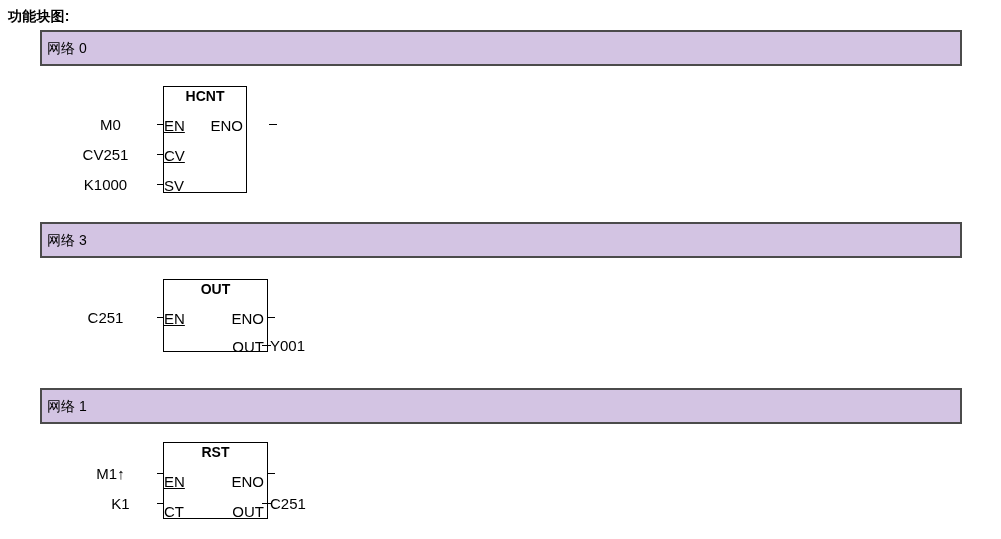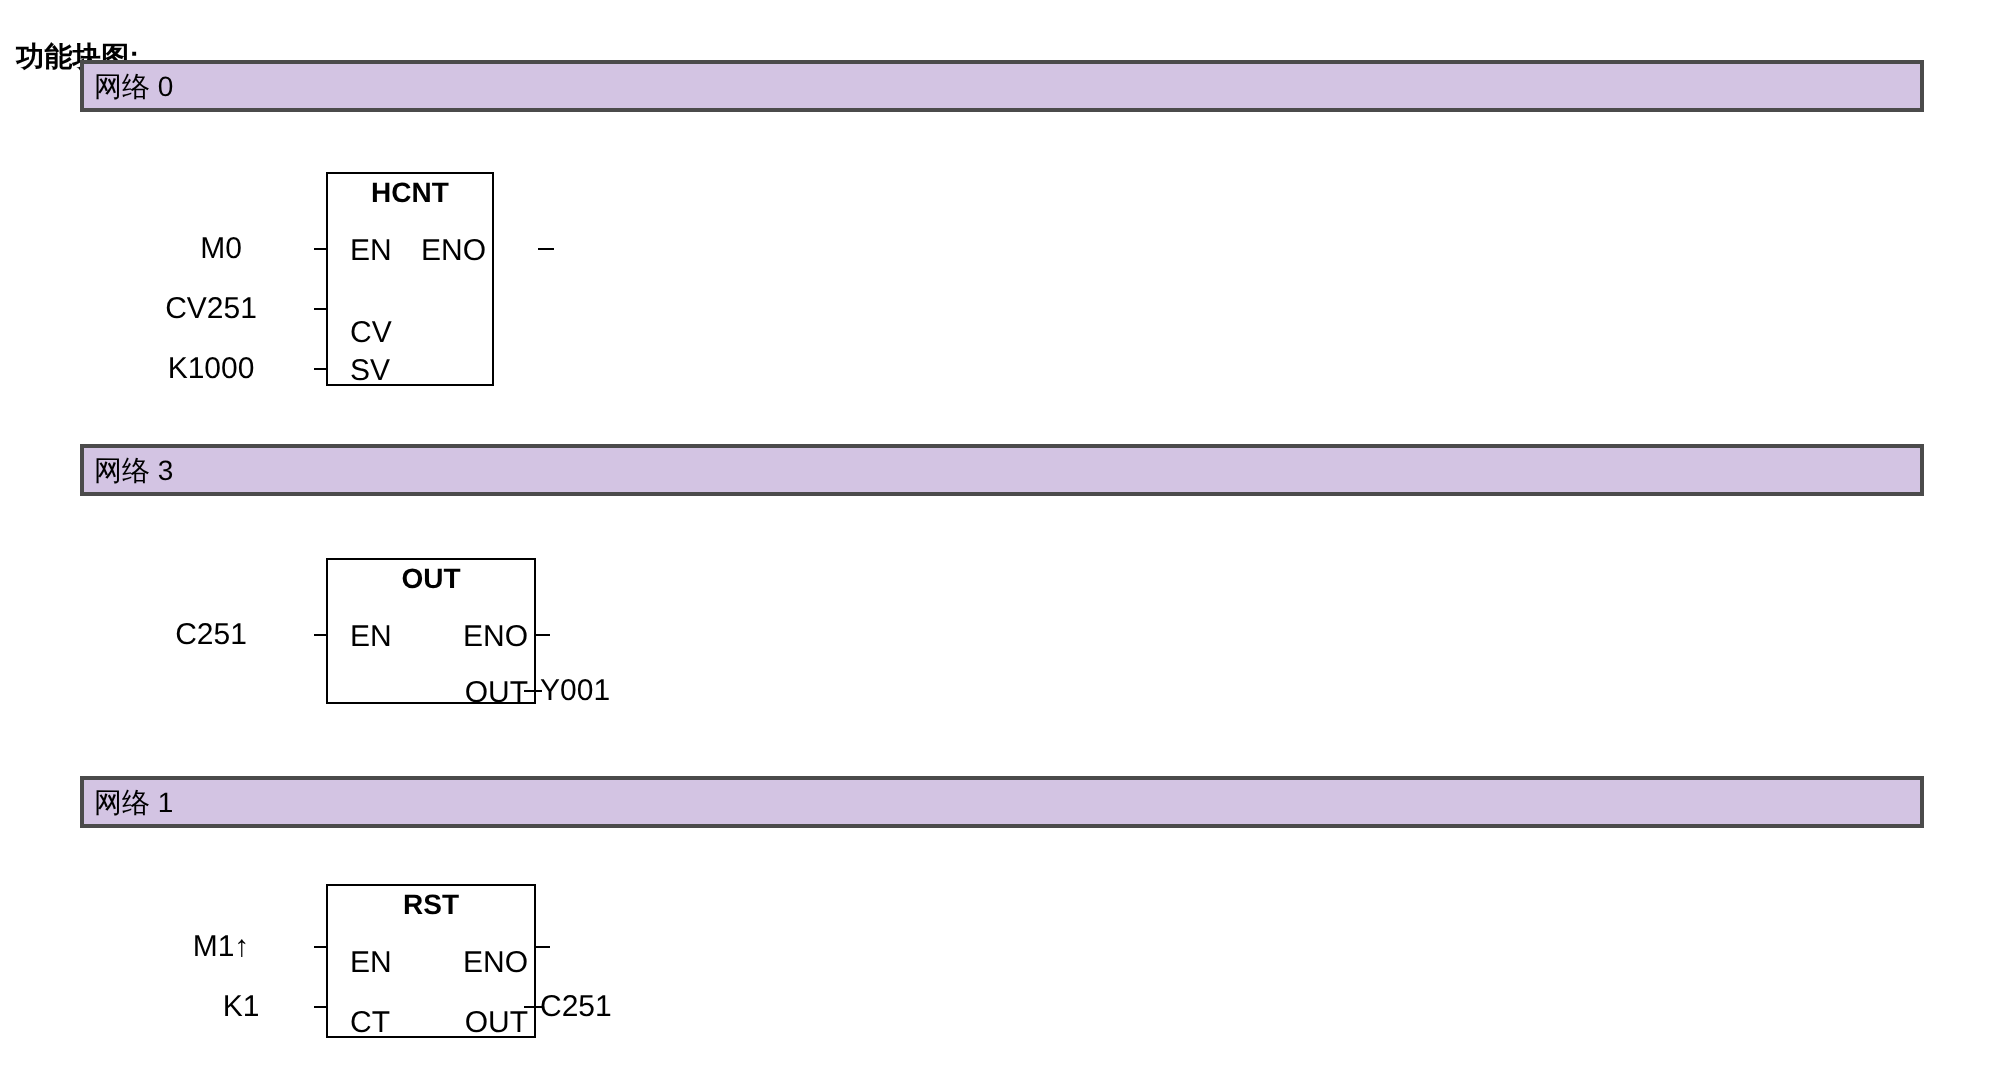--- a/index.html
+++ b/index.html
@@ -13,33 +13,33 @@
     position: relative;
     font-family: "Liberation Sans", "DejaVu Sans", sans-serif;
     color: #000000;
     overflow: hidden;
   }
 
   
   .page-title {
     position: absolute;
     left: 8px;
-    top: 20px;
+    top: 8px;
     font-size: 14px;
     font-weight: bold;
     letter-spacing: 0.2px;
     white-space: nowrap;
   }
 
   
   .network-bar {
     position: absolute;
     left: 40px;
     width: 922px;
-    height: 26px;
+    height: 36px;
     background: #d3c4e3;
     border: 2px solid #4b4b4b;
     box-sizing: border-box;
   }
   .network-bar .network-label {
     position: absolute;
     left: 5px;
     top: 50%;
     transform: translateY(-50%);
     font-size: 14px;
@@ -62,24 +62,25 @@
     top: 2px;
     text-align: center;
     font-size: 14px;
     font-weight: bold;
     line-height: 1;
     white-space: nowrap;
   }
   
   .pin-in-label {
     position: absolute;
-    left: 11px;
+    left: 0;
     font-size: 15px;
     line-height: 1;
     white-space: nowrap;
+    text-decoration: underline;
   }
   .pin-out-label {
     position: absolute;
     right: 3px;
     font-size: 15px;
     line-height: 1;
     white-space: nowrap;
     padding-left: 48px;
   }
   
@@ -117,21 +118,21 @@
 <div class="page-title">功能块图:</div>
 
 <div class="network-bar" style="top:30px;">
   <span class="network-label">网络 0</span>
 </div>
 
 <div class="fb" style="left:163px; top:86px; width:84px; height:107px;">
   <span class="fb-title">HCNT</span>
 
   <span class="pin-in-label" style="top:31px;">EN</span>
-  <span class="pin-in-label" style="top:61px;margin-top:11px;">CV</span>
+  <span class="pin-in-label" style="top:61px;">CV</span>
   <span class="pin-in-label" style="top:91px;">SV</span>
 
   <span class="pin-out-label" style="top:31px;">ENO</span>
 </div>
 
 <span class="operand-left" style="left:63px; top:117px; width:95px;">M0</span>
 <div class="stub" style="left:157px; top:124px; width:7px;"></div>
 
 <span class="operand-left" style="left:53px; top:147px; width:105px;">CV251</span>
 <div class="stub" style="left:157px; top:154px; width:7px;"></div>

